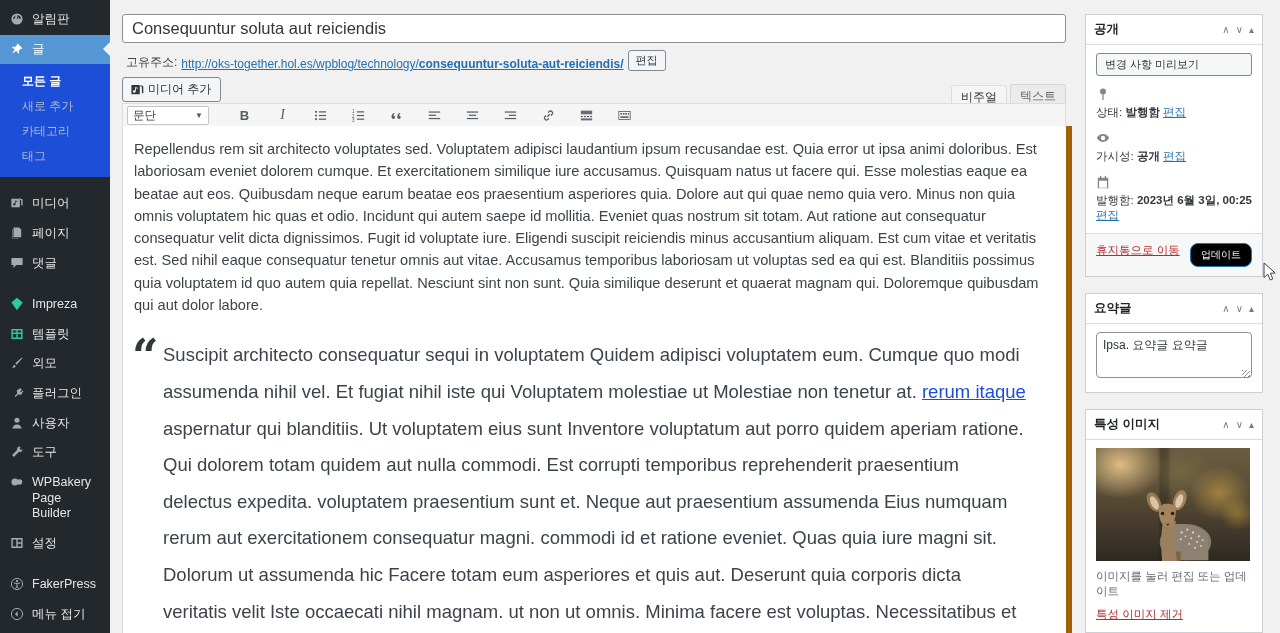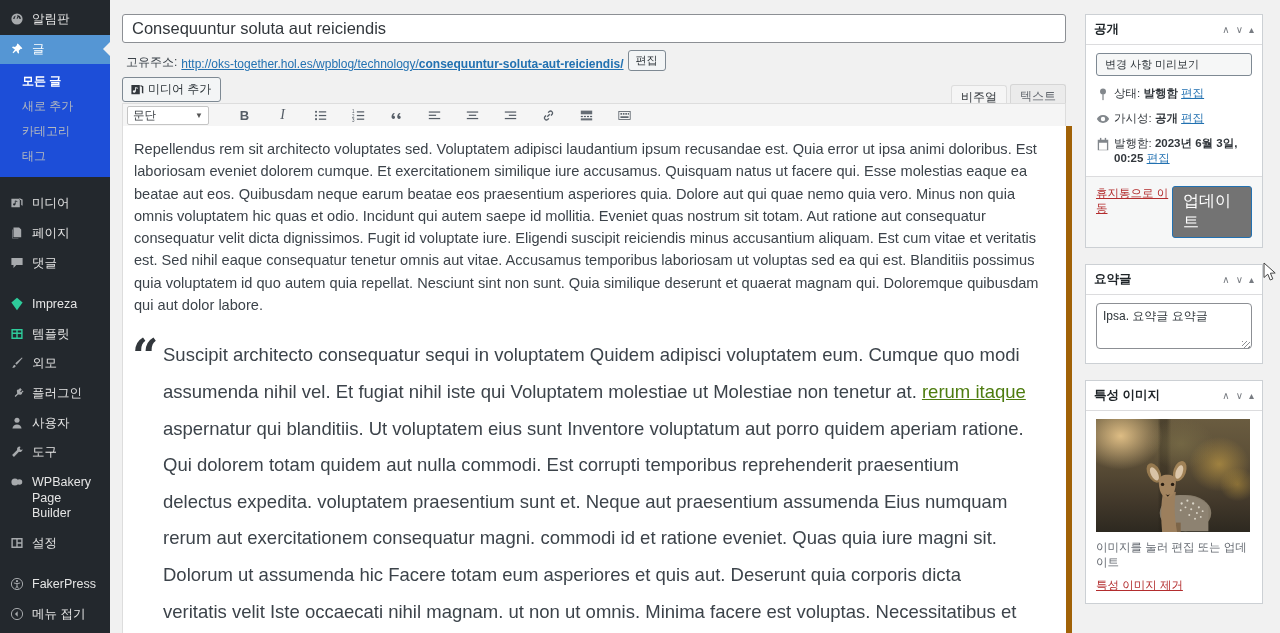--- a/index.html
+++ b/index.html
@@ -53,42 +53,42 @@
   .tbtn svg { width:13px; height:13px; display:block; }
   .tbtn.b { font-weight:bold; font-size:13px; }
   .tbtn.i { font-style:italic; font-family:"Liberation Serif","DejaVu Serif",serif; font-size:14px; }
   .content { position:absolute; left:0; top:126px; width:950px; height:507px; background:#fff;
              border-left:1px solid #ddd; border-right:6px solid #a16207; overflow:hidden; padding:12px 10px 0 11px; }
   .content p.body-text { font-size:14.6px; line-height:22.3px; color:#3c434a; }
   .bq { margin-top:21px; padding-left:29px; position:relative; width:895px; }
   .bq .qmark { position:absolute; left:-2px; top:-4px; font-size:46px; line-height:1; color:#32373c;
                font-family:"DejaVu Serif","Liberation Serif",serif; font-weight:bold; }
   .bq .bq-text { font-size:18.5px; line-height:36.6px; color:#3c434a; }
-  .content a.olink { color:#4d7c0f; text-decoration:underline; }
+  .content a.olink { color:#1d4ed8; text-decoration:underline; }
 
   
   .side { position:absolute; left:1085px; top:14px; width:178px; }
   .postbox { background:#fff; border:1px solid #ccd0d4; margin-bottom:16px; }
   .pb-head { display:flex; align-items:center; justify-content:space-between; padding:6px 8px;
              border-bottom:1px solid #dcdcde; cursor:pointer; }
   .pb-title { font-size:12.5px; font-weight:bold; color:#1d2327; }
   .pb-ctrl { display:flex; align-items:center; gap:6px; color:#787c82; font-size:10px; }
   .pb-ctrl span { cursor:pointer; }
   .pb-body { padding:8px 10px 10px; }
   .preview-btn { display:block; margin-left:auto; border:1px solid #7e8993; background:#f6f7f7; color:#2c3338;
              font-size:11px; padding:3px 8px; border-radius:3px; cursor:pointer; }
-  .misc-row { display:flex; align-items:flex-start; gap:6px; margin-top:10px; font-size:11.5px; color:#32373c; }
+  .misc-row { display:flex; align-items:flex-start; gap:6px; margin-top:10px; font-size:11.5px; color:#32373c;flex-direction:column; }
   .misc-row .mi { width:12px; height:12px; color:#82878c; flex:0 0 12px; margin-top:1px; }
   .misc-row b { font-weight:bold; }
   .misc-row a, .edit-link { color:#2271b1; text-decoration:underline; font-size:11.5px; }
   .pb-foot { display:flex; justify-content:space-between; background:#f6f7f7;
              border-top:1px solid #dcdcde; padding:9px 10px; }
   .trash-link { color:#b32d2e; font-size:11.5px; text-decoration:underline; cursor:pointer; }
-  .update-btn { background:#737373; border:1px solid #2271b1; color:#fff; font-size:16px; padding:4px 10px;
-             border-radius:3px; cursor:pointer; }
+  .update-btn { background:#000000; border:1px solid #2271b1; color:#fff; font-size:10px; padding:4px 10px;
+             border-radius:8px; cursor:pointer; }
   .excerpt-ta { width:100%; height:46px; border:1px solid #8c8f94; border-radius:4px; resize:none; font-size:12px;
              color:#2c3338; padding:4px 6px; font-family:"Liberation Sans","DejaVu Sans",sans-serif; position:relative; }
   .ta-wrap { position:relative; }
   .ta-wrap::after { content:""; position:absolute; right:2px; bottom:4px; width:8px; height:8px;
              background:repeating-linear-gradient(135deg,#8c8f94 0 1px,transparent 1px 3px); pointer-events:none; }
   .help-text { margin-top:8px; font-size:11.5px; line-height:1.55; color:#646970; }
   .help-text a { color:#2271b1; text-decoration:underline; }
   .fimg { width:154px; height:113px; position:relative; overflow:hidden; cursor:pointer;
           background-color:#4a3f2c;
           background-image:

